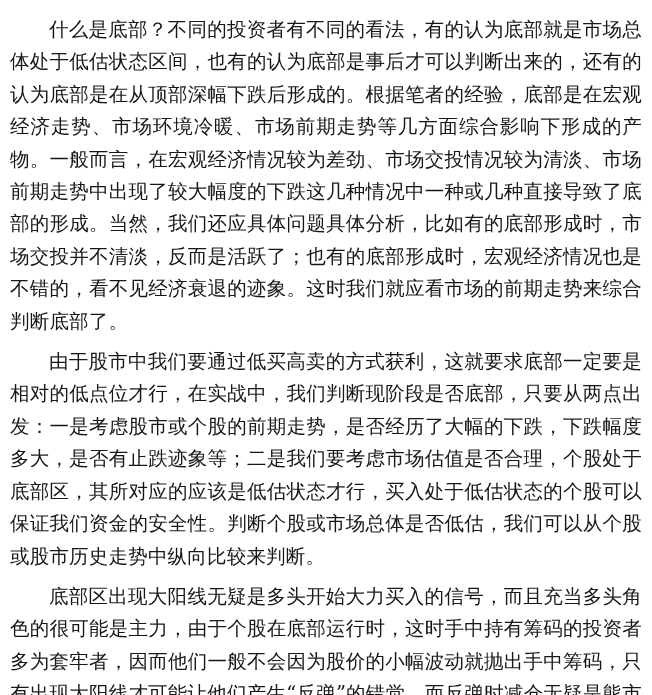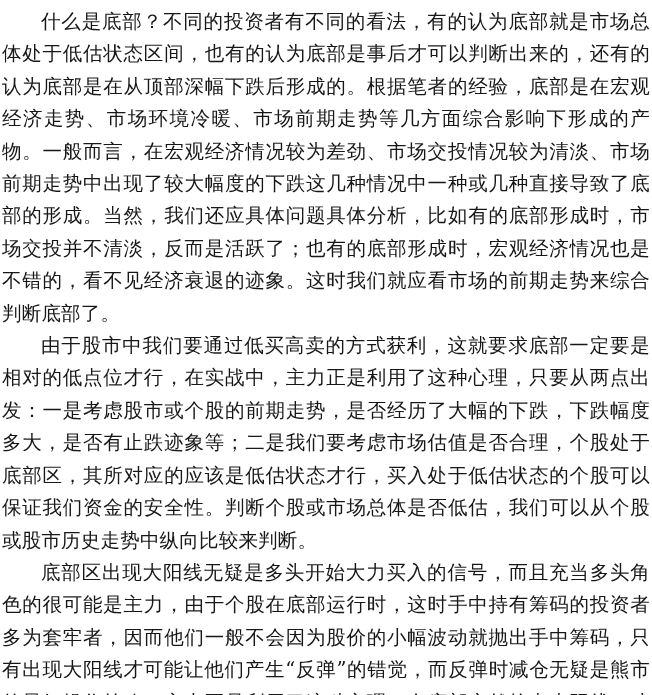--- a/index.html
+++ b/index.html
@@ -18,26 +18,26 @@
     height: 695px;
     padding: 6px 2px 0 2px;
     font-family: "DejaVu Serif", "Liberation Serif", serif;
     font-size: 19.5px;
     line-height: 32.4px;
     color: #171717;
     text-align: justify;
     letter-spacing: 0.2px;
   }
   .page p {
-    margin: 0;
+    margin: 8px;
     padding: 0;
     text-indent: 2em;
     word-break: break-all;
   }
 </style>
 </head>
 <body>
 
 <div class="page">
   <p>什么是底部？不同的投资者有不同的看法，有的认为底部就是市场总体处于低估状态区间，也有的认为底部是事后才可以判断出来的，还有的认为底部是在从顶部深幅下跌后形成的。根据笔者的经验，底部是在宏观经济走势、市场环境冷暖、市场前期走势等几方面综合影响下形成的产物。一般而言，在宏观经济情况较为差劲、市场交投情况较为清淡、市场前期走势中出现了较大幅度的下跌这几种情况中一种或几种直接导致了底部的形成。当然，我们还应具体问题具体分析，比如有的底部形成时，市场交投并不清淡，反而是活跃了；也有的底部形成时，宏观经济情况也是不错的，看不见经济衰退的迹象。这时我们就应看市场的前期走势来综合判断底部了。</p>
-  <p>由于股市中我们要通过低买高卖的方式获利，这就要求底部一定要是相对的低点位才行，在实战中，主力正是利用了这种心理，只要从两点出发：一是考虑股市或个股的前期走势，是否经历了大幅的下跌，下跌幅度多大，是否有止跌迹象等；二是我们要考虑市场估值是否合理，个股处于底部区，其所对应的应该是低估状态才行，买入处于低估状态的个股可以保证我们资金的安全性。判断个股或市场总体是否低估，我们可以从个股或股市历史走势中纵向比较来判断。</p>
+  <p>由于股市中我们要通过低买高卖的方式获利，这就要求底部一定要是相对的低点位才行，在实战中，我们判断现阶段是否底部，只要从两点出发：一是考虑股市或个股的前期走势，是否经历了大幅的下跌，下跌幅度多大，是否有止跌迹象等；二是我们要考虑市场估值是否合理，个股处于底部区，其所对应的应该是低估状态才行，买入处于低估状态的个股可以保证我们资金的安全性。判断个股或市场总体是否低估，我们可以从个股或股市历史走势中纵向比较来判断。</p>
   <p>底部区出现大阳线无疑是多头开始大力买入的信号，而且充当多头角色的很可能是主力，由于个股在底部运行时，这时手中持有筹码的投资者多为套牢者，因而他们一般不会因为股价的小幅波动就抛出手中筹码，只有出现大阳线才可能让他们产生“反弹”的错觉，而反弹时减仓无疑是熊市的最好操作策略，主力正是利用了这种心理，在底部突然拉出大阳线，才有可能收</p>
 </div>
 
 </body></html>

